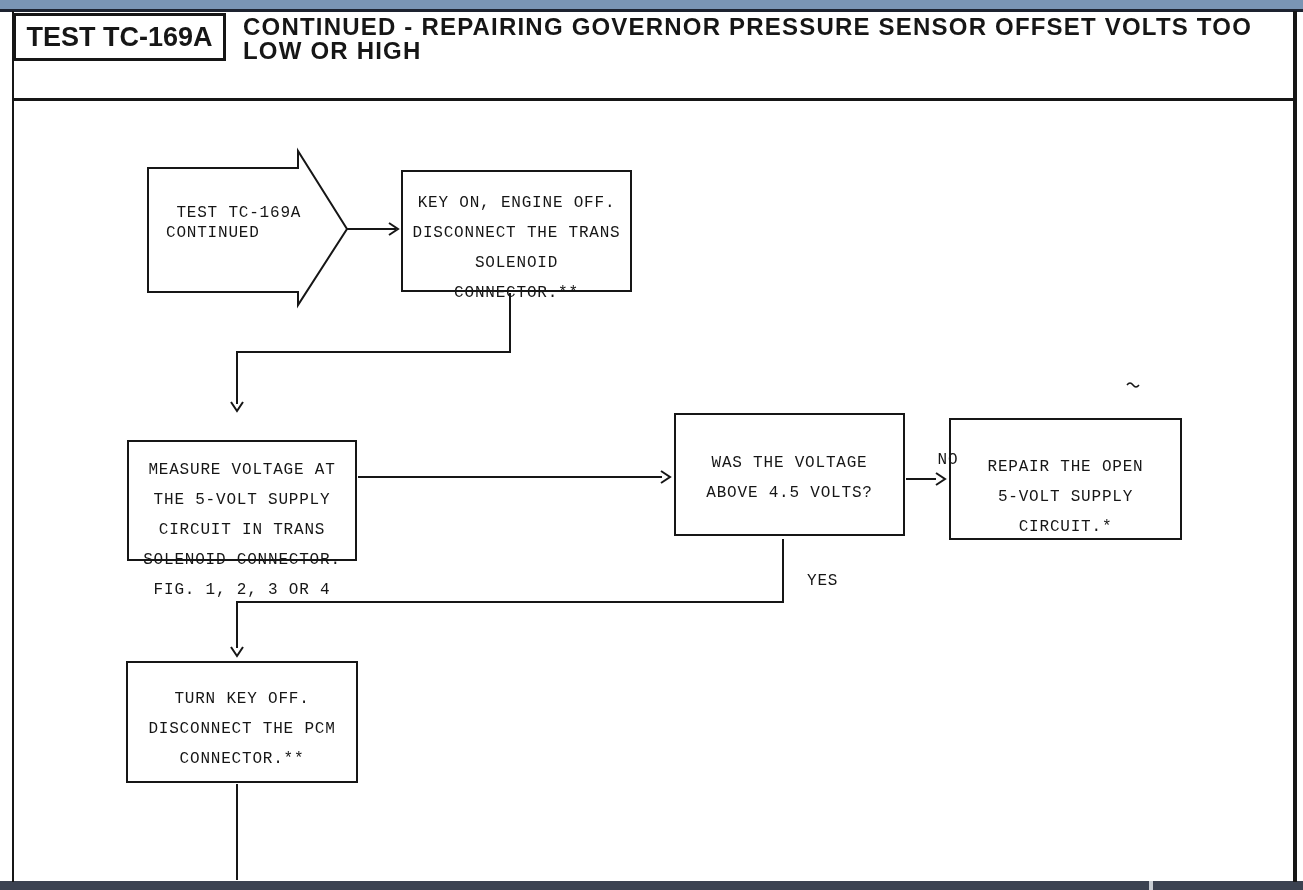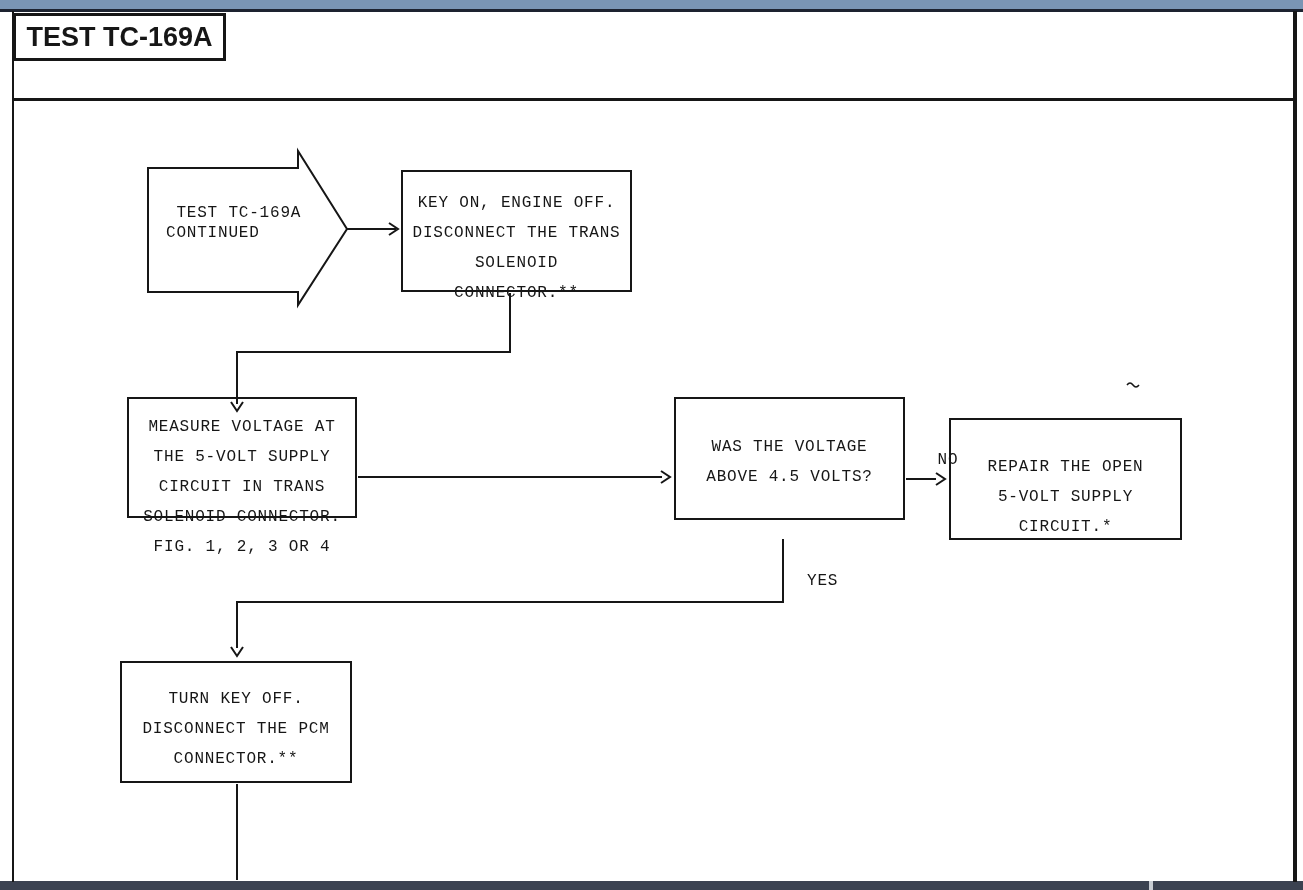--- a/index.html
+++ b/index.html
@@ -36,24 +36,24 @@
   .fc-svg{left:0;top:0;width:1303px;height:890px;pointer-events:none;}
   .fc-line{fill:none;stroke:var(--ink,#161616);stroke-width:2px;}
   .fc-thin{fill:none;stroke:var(--ink,#161616);stroke-width:1.5px;}
 
   .box{
     box-sizing:border-box;border:2px solid var(--ink,#161616);
     text-align:center;white-space:pre;
     font-size:16px;line-height:30px;letter-spacing:0.8px;
   }
   .box-keyon{left:401px;top:170px;width:231px;height:122px;padding-top:16px;}
-  .box-measure{left:127px;top:397px;width:230px;height:121px;padding-top:13px;}
-  .box-was{left:674px;top:397px;width:231px;height:123px;padding-top:33px;}
+  .box-measure{left:127px;top:440px;width:230px;height:121px;padding-top:13px;}
+  .box-was{left:674px;top:413px;width:231px;height:123px;padding-top:33px;}
   .box-repair{left:949px;top:418px;width:233px;height:122px;padding-top:32px;}
-  .box-turn{left:120px;top:661px;width:232px;height:122px;padding-top:21px;}
+  .box-turn{left:126px;top:661px;width:232px;height:122px;padding-top:21px;}
 
   .start-text{
     left:166px;top:203px;white-space:pre;text-align:left;
     font-size:16px;line-height:20px;letter-spacing:0.8px;
   }
   .lbl{font-size:16px;letter-spacing:0.8px;white-space:pre;margin-left:20px;}
   .lbl-no{left:906px;top:451px;width:44px;text-align:center;}
   .lbl-yes{left:787px;top:572px;}
 </style>
 </head>
@@ -66,20 +66,22 @@
   <div class="abs bottombar"></div>
   <div class="abs notch"></div>
 
   <div class="abs border-left"></div>
   <div class="abs border-right"></div>
   <div class="abs separator"></div>
 
   <div class="abs testbox">
     <span>TEST TC-169A</span>
   </div>
+  <div class="abs title">CONTINUED - REPAIRING GOVERNOR PRESSURE SENSOR OFFSET VOLTS TOO
+LOW OR HIGH</div>
 
   <svg class="abs fc-svg" viewBox="0 0 1303 890">
     <polygon class="fc-line" points="148,168 298,168 298,151 347,229 298,305 298,292 148,292"></polygon>
 
     <path class="fc-line" d="M347,229 H396"></path>
     <path class="fc-line" d="M389,223 L398,229 L389,235"></path>
 
     <path class="fc-line" d="M510,293 V352 H237 V404"></path>
     <path class="fc-line" d="M231,402 L237,411 L243,402"></path>
 

